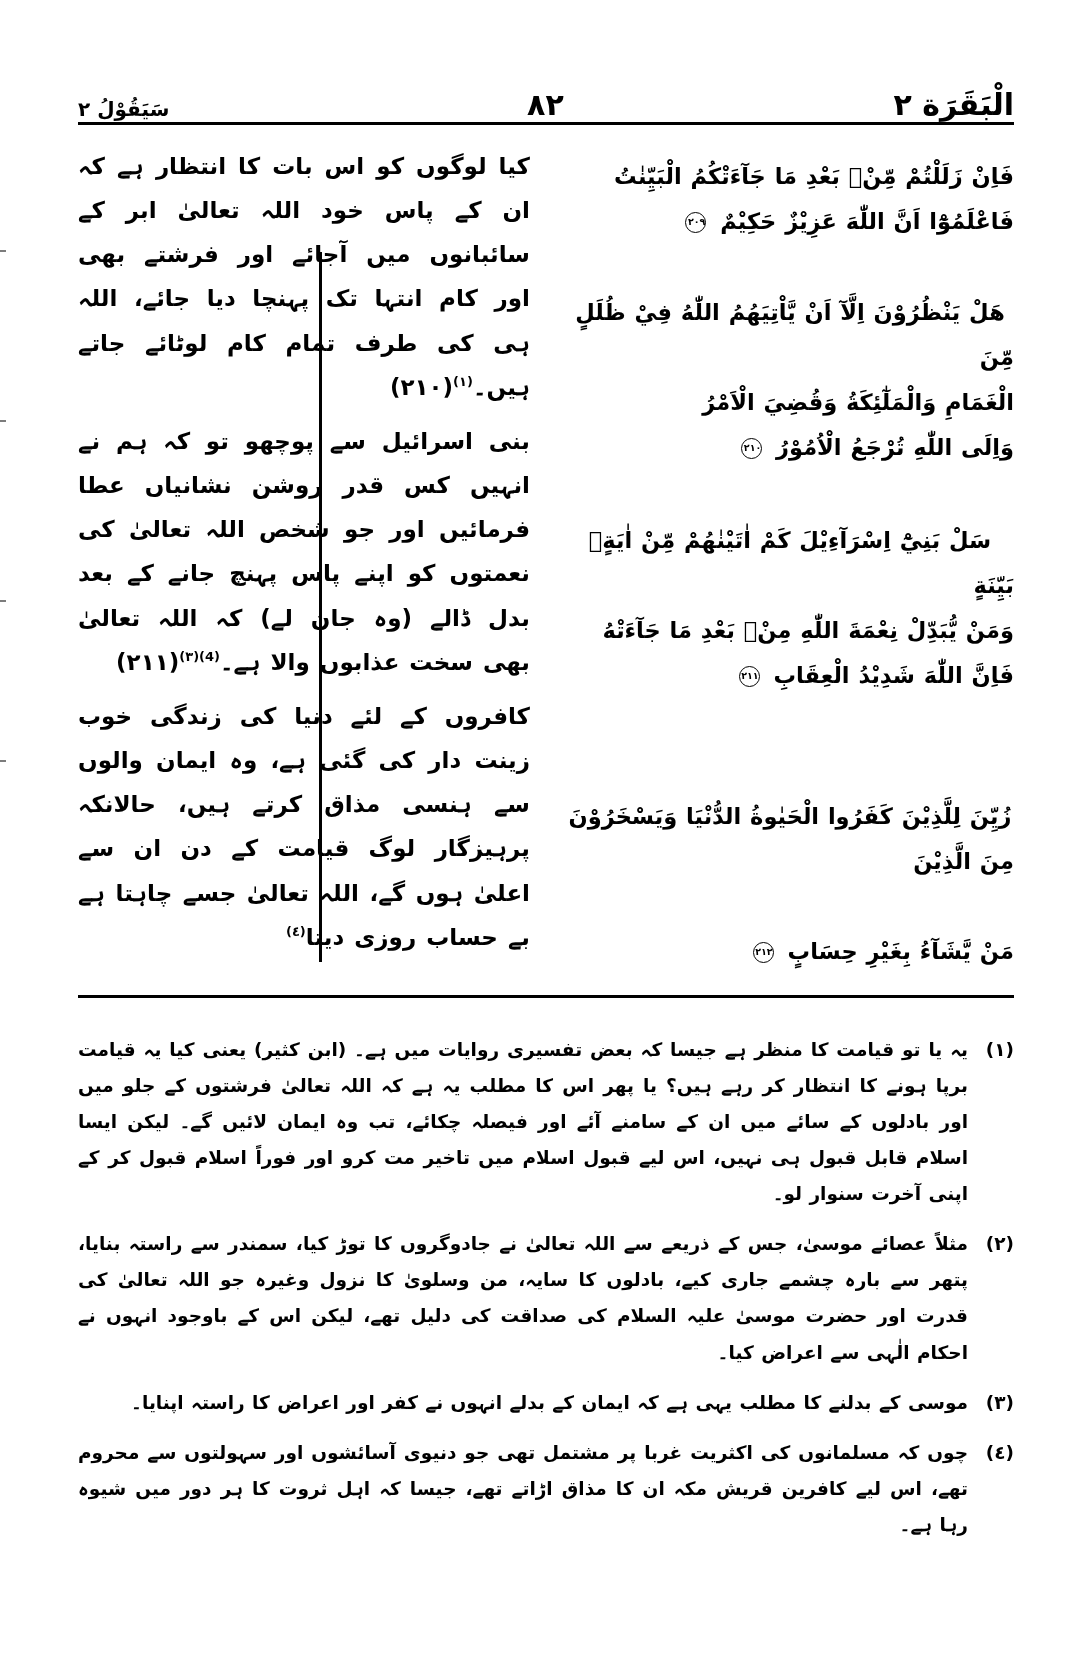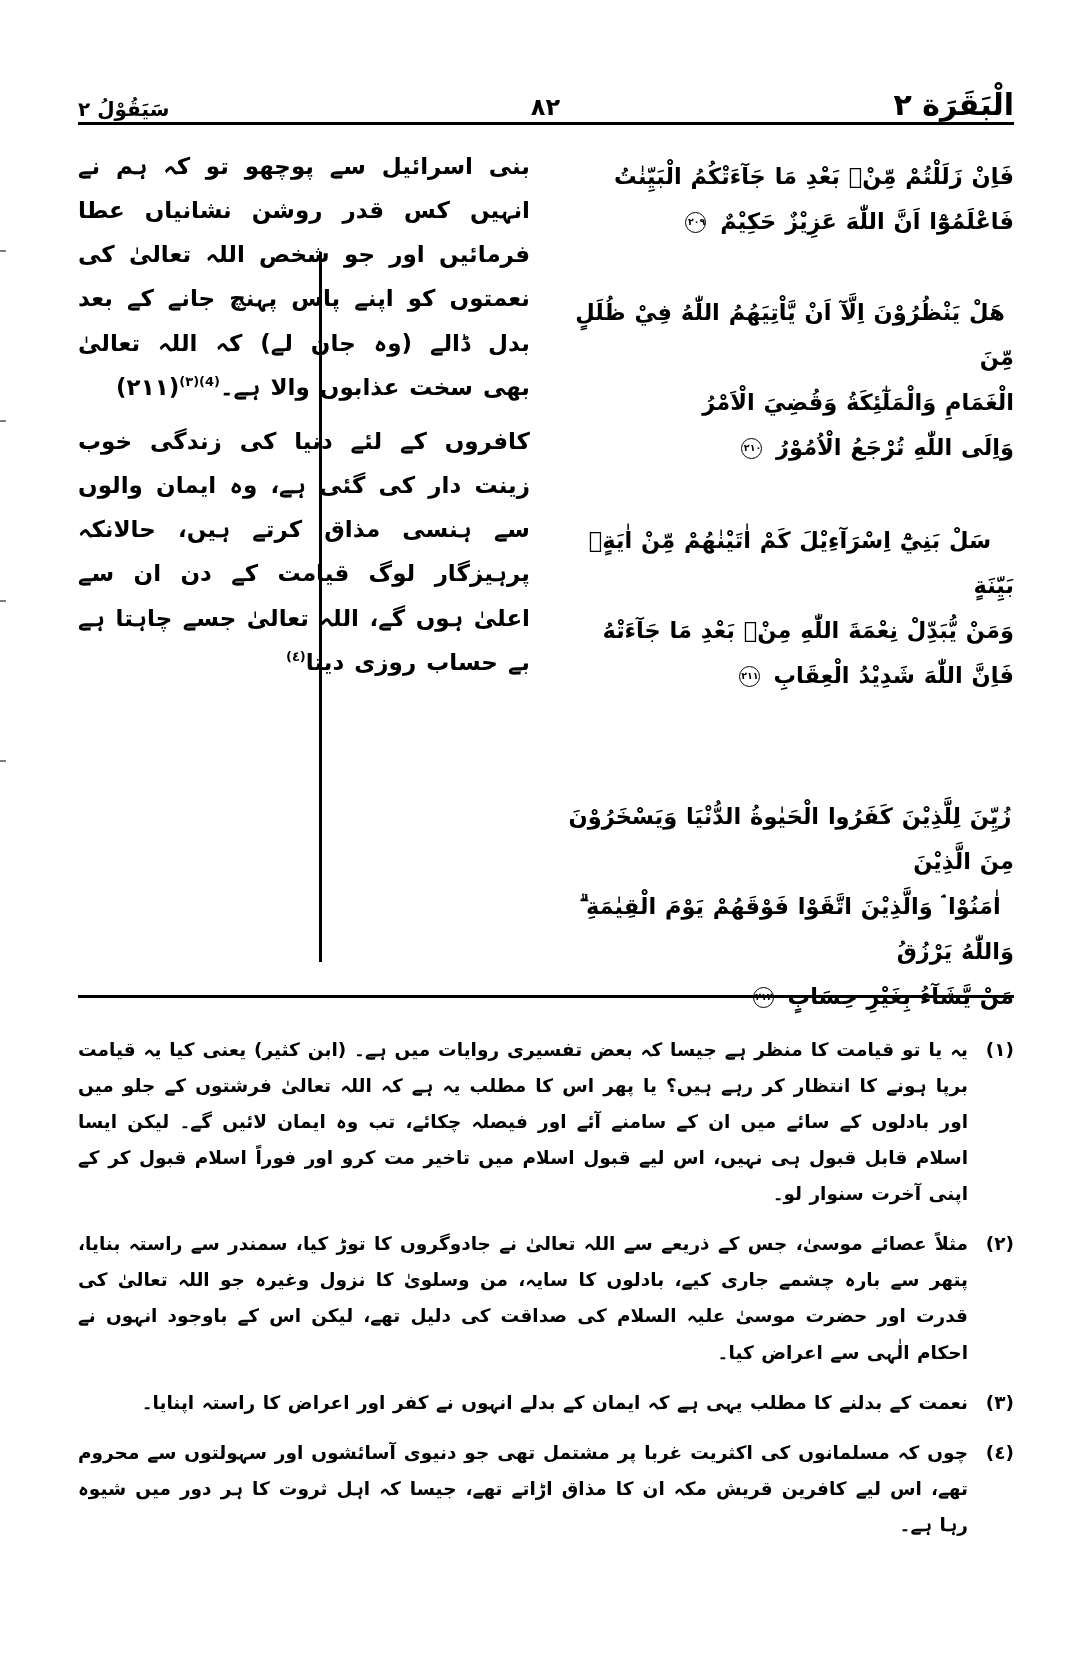--- a/index.html
+++ b/index.html
@@ -40,21 +40,21 @@
   }
   .header-item {
     font-size: 30px;
     line-height: 1.05;
     font-weight: 700;
     white-space: nowrap;
     letter-spacing: 0.5px;
   }
   .header-juz { font-size: 20px; }
   .header-page {
-    font-size: 24px;
+    font-size: 30px;
     font-weight: 700;
     transform: translateX(14px);
   }
   .header-surah { font-size: 30px; text-align: center; }
 
   .header-rule {
     position: absolute;
     top: 122px;
     left: 78px;
     width: 936px;
@@ -246,30 +246,33 @@
 
       <div class="ayah-block ayah-3">
         <span>سَلْ بَنِيْٓ اِسْرَآءِيْلَ كَمْ اٰتَيْنٰهُمْ مِّنْ اٰيَةٍۢ بَيِّنَةٍ</span><br>
         <span>وَمَنْ يُّبَدِّلْ نِعْمَةَ اللّٰهِ مِنْۢ بَعْدِ مَا جَآءَتْهُ</span><br>
         <span>فَاِنَّ اللّٰهَ شَدِيْدُ الْعِقَابِ</span>
         <span class="ayah-mark">٢١١</span>
       </div>
 
       <div class="ayah-block ayah-4">
         <span>زُيِّنَ لِلَّذِيْنَ كَفَرُوا الْحَيٰوةُ الدُّنْيَا وَيَسْخَرُوْنَ مِنَ الَّذِيْنَ</span><br>
-        <span>اٰمَنُوْا ۘ وَالَّذِيْنَ اتَّقَوْا فَوْقَهُمْ يَوْمَ الْقِيٰمَةِ ۗ وَاللّٰهُ يَرْزُقُ</span><br>
+        <br>
         <span>مَنْ يَّشَآءُ بِغَيْرِ حِسَابٍ</span>
         <span class="ayah-mark">٢١٢</span>
       </div>
 
     </div>
 
     <div class="col col-urdu">
 
 
+      <p class="urdu-para">
+        <span>کیا لوگوں کو اس بات کا انتظار ہے کہ ان کے پاس خود اللہ تعالیٰ ابر کے سائبانوں میں آجائے اور فرشتے بھی اور کام انتہا تک پہنچا دیا جائے، اللہ ہی کی طرف تمام کام لوٹائے جاتے ہیں۔</span><span class="fn-ref">(١)</span><span class="verse-no">(٢١٠)</span>
+      </p>
 
       <p class="urdu-para">
         <span>بنی اسرائیل سے پوچھو تو کہ ہم نے انہیں کس قدر روشن نشانیاں عطا فرمائیں اور جو شخص اللہ تعالیٰ کی نعمتوں کو اپنے پاس پہنچ جانے کے بعد بدل ڈالے (وہ جان لے) کہ اللہ تعالیٰ بھی سخت عذابوں والا ہے۔</span><span class="fn-ref">(4)(٣)</span><span class="verse-no">(٢١١)</span>
       </p>
 
       <p class="urdu-para">
         <span>کافروں کے لئے دنیا کی زندگی خوب زینت دار کی گئی ہے، وہ ایمان والوں سے ہنسی مذاق کرتے ہیں، حالانکہ پرہیزگار لوگ قیامت کے دن ان سے اعلیٰ ہوں گے، اللہ تعالیٰ جسے چاہتا ہے بے حساب روزی دیتا</span><span class="fn-ref">(٤)</span>
       </p>
 
     </div>
@@ -285,21 +288,21 @@
       <span class="fn-text">یہ یا تو قیامت کا منظر ہے جیسا کہ بعض تفسیری روایات میں ہے۔ (ابن کثیر) یعنی کیا یہ قیامت برپا ہونے کا انتظار کر رہے ہیں؟ یا پھر اس کا مطلب یہ ہے کہ اللہ تعالیٰ فرشتوں کے جلو میں اور بادلوں کے سائے میں ان کے سامنے آئے اور فیصلہ چکائے، تب وہ ایمان لائیں گے۔ لیکن ایسا اسلام قابل قبول ہی نہیں، اس لیے قبول اسلام میں تاخیر مت کرو اور فوراً اسلام قبول کر کے اپنی آخرت سنوار لو۔</span>
     </div>
 
     <div class="footnote">
       <span class="fn-num">(٢)</span>
       <span class="fn-text">مثلاً عصائے موسیٰ، جس کے ذریعے سے اللہ تعالیٰ نے جادوگروں کا توڑ کیا، سمندر سے راستہ بنایا، پتھر سے بارہ چشمے جاری کیے، بادلوں کا سایہ، من وسلویٰ کا نزول وغیرہ جو اللہ تعالیٰ کی قدرت اور حضرت موسیٰ علیہ السلام کی صداقت کی دلیل تھے، لیکن اس کے باوجود انہوں نے احکام الٰہی سے اعراض کیا۔</span>
     </div>
 
     <div class="footnote fn-last">
       <span class="fn-num">(٣)</span>
-      <span class="fn-text">نعمت کے بدلنے کا مطلب یہی ہے کہ ایمان کے بدلے انہوں نے کفر اور اعراض کا راستہ اپنایا۔</span>
+      <span class="fn-text">موسی کے بدلنے کا مطلب یہی ہے کہ ایمان کے بدلے انہوں نے کفر اور اعراض کا راستہ اپنایا۔</span>
     </div>
 
     <div class="footnote">
       <span class="fn-num">(٤)</span>
       <span class="fn-text">چوں کہ مسلمانوں کی اکثریت غربا پر مشتمل تھی جو دنیوی آسائشوں اور سہولتوں سے محروم تھے، اس لیے کافرین قریش مکہ ان کا مذاق اڑاتے تھے، جیسا کہ اہل ثروت کا ہر دور میں شیوہ رہا ہے۔</span>
     </div>
 
   </div>
 
 </div>

